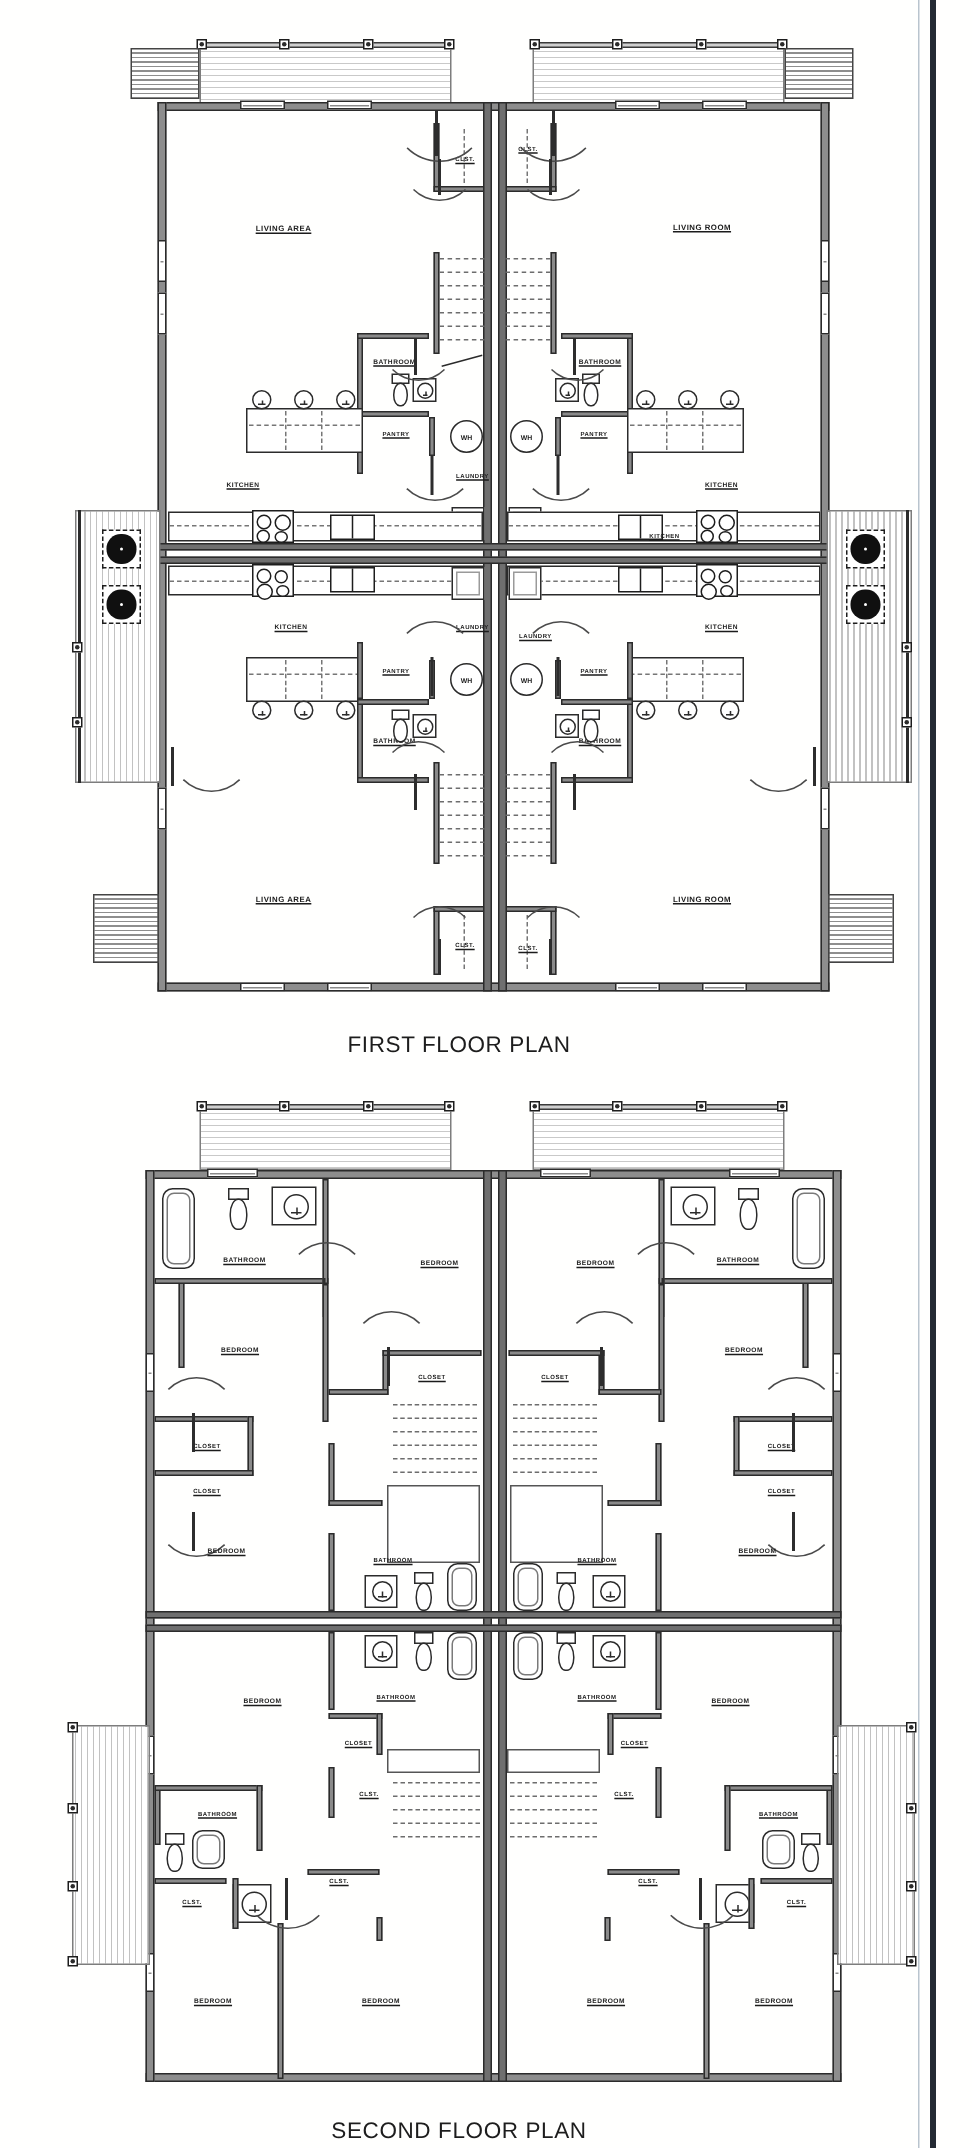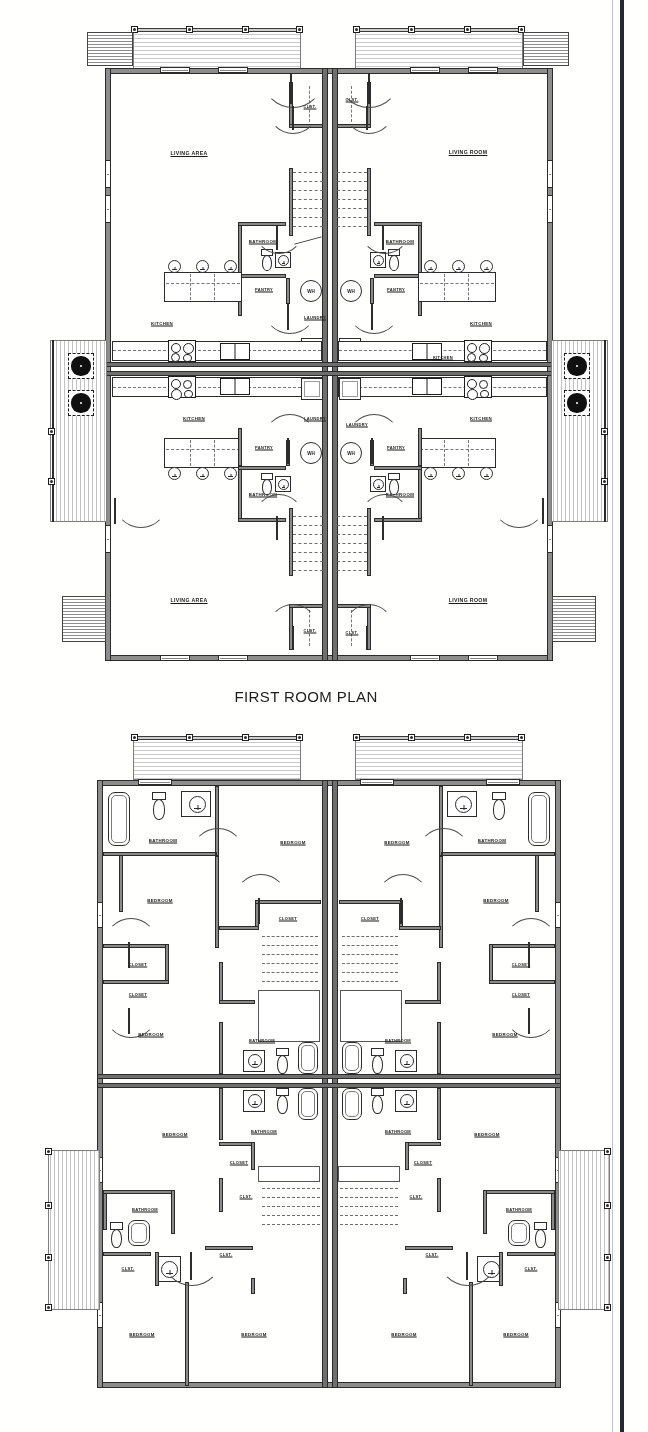--- a/index.html
+++ b/index.html
@@ -435,21 +435,21 @@
     <div class="lbl xs" style="left:352px;top:632px;">CLST.</div>
     <div class="door" style="left:366px;top:604px;width:24px;height:24px;">
       <div class="leaf" style="left:0;top:22px;width:2px;height:24px;"></div>
       <div class="arc" style="left:-22px;top:0;width:48px;height:48px;border-color:#4a4a4a transparent transparent transparent;"></div>
     </div>
     <div class="door" style="left:516px;top:498px;width:28px;height:28px;">
       <div class="leaf" style="left:26px;top:0;width:2px;height:26px;"></div>
       <div class="arc" style="left:-24px;top:-24px;width:52px;height:52px;border-color:transparent transparent #4a4a4a transparent;"></div>
     </div>
 
-    <div class="plan-title" style="top:688px;">FIRST ROOM PLAN</div>
+    <div class="plan-title" style="top:688px;">FIRST FLOOR PLAN</div>
   </div>
 
   <div class="plan" id="floor2" style="top:722px;height:710px;">
 
     <div class="deck-h" style="left:133px;top:14px;width:168px;height:44px;"></div>
     <div class="deck-h" style="left:355px;top:14px;width:168px;height:44px;"></div>
     <div class="railbar" style="left:133px;top:14px;width:168px;height:4px;"></div>
     <div class="railbar" style="left:355px;top:14px;width:168px;height:4px;"></div>
     <div class="post" style="left:131px;top:12px;"></div>
     <div class="post" style="left:186px;top:12px;"></div>
@@ -715,15 +715,16 @@
     <div class="lbl sm" style="left:516px;top:612px;">BEDROOM</div>
     <div class="lbl sm" style="left:404px;top:612px;">BEDROOM</div>
     <div class="wall" style="left:403px;top:556px;width:4px;height:16px;"></div>
     <div class="lbl xs" style="left:432px;top:532px;">CLST.</div>
     <div class="wall" style="left:405px;top:524px;width:48px;height:4px;"></div>
     <div class="door" style="left:438px;top:530px;width:30px;height:30px;">
       <div class="leaf" style="left:28px;top:0;width:2px;height:28px;"></div>
       <div class="arc" style="left:0;top:-26px;width:58px;height:58px;border-color:transparent transparent #4a4a4a transparent;"></div>
     </div>
 
+    <div class="plan-title" style="top:690px;">SECOND FLOOR PLAN</div>
   </div>
 
 </div>
 
 </body></html>

